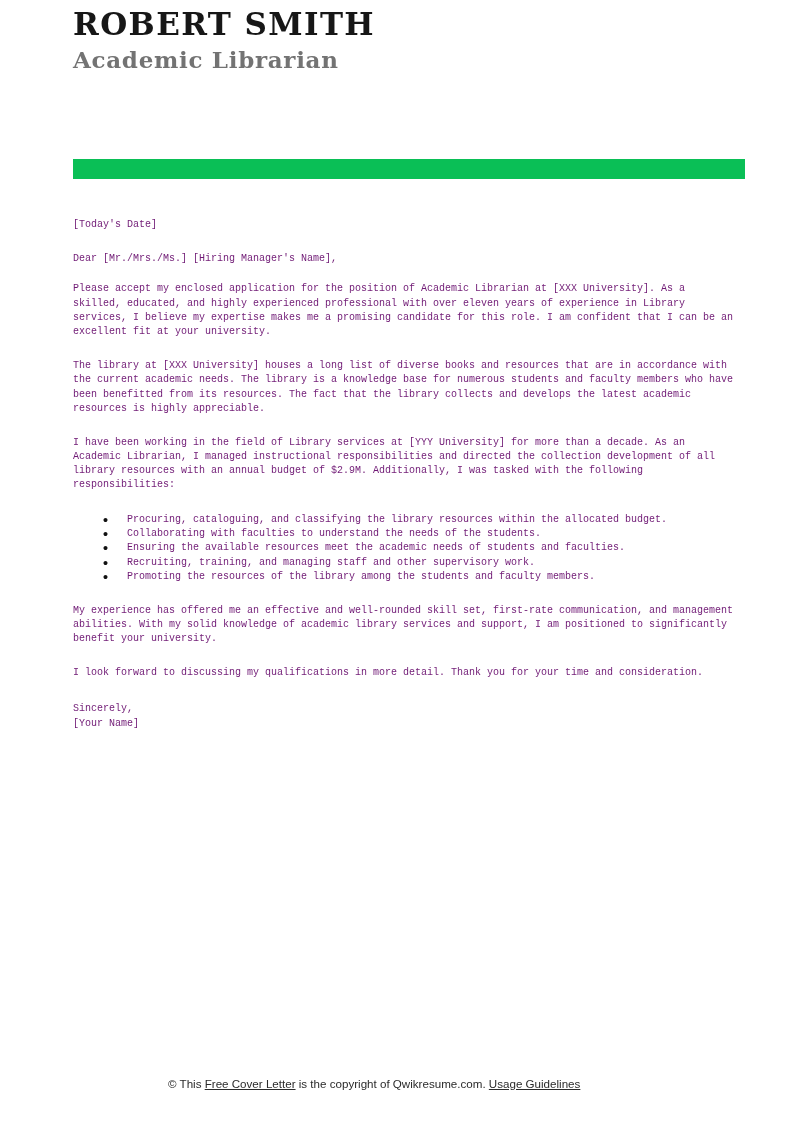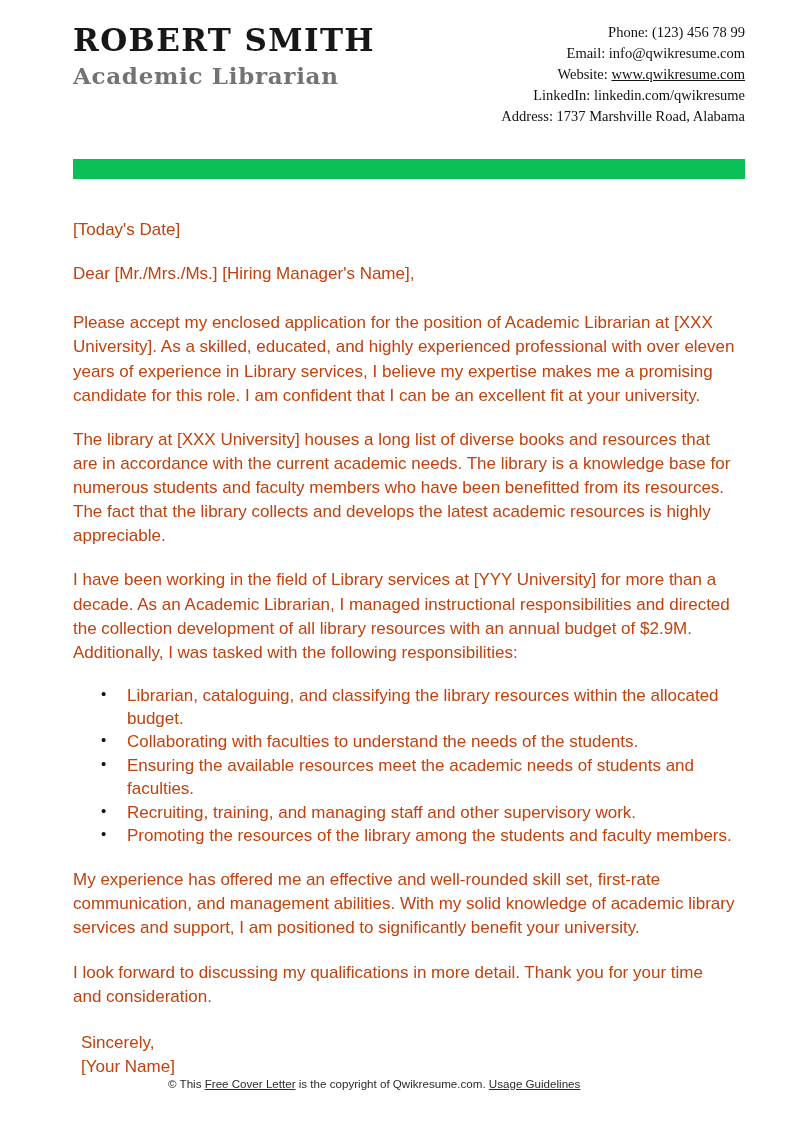--- a/index.html
+++ b/index.html
@@ -26,21 +26,21 @@
   .header {
     position: absolute;
     left: 0;
     top: 0;
     width: 800px;
     height: 150px;
   }
   .identity {
     position: absolute;
     left: 73px;
-    top: 24px;
+    top: 8px;
     width: 400px;
   }
   .name {
     font-family: "DejaVu Serif", "Liberation Serif", serif;
     font-weight: bold;
     font-size: 31px;
     letter-spacing: 1.4px;
     line-height: 1.08;
     color: #171717;
     margin: 0;
@@ -88,36 +88,37 @@
     height: 20px;
     background: #0ABF56;
   }
 
   
   .letter {
     position: absolute;
     left: 73px;
     top: 218px;
     width: 662px;
-    font-size: 17px;
+    font-size: 10px;
     line-height: 1.42;
-    color: #c2410c;
+    color: #701a75;
+    font-family: Liberation Mono, monospace;
   }
 
   .date-line {
     margin: 0 0 20px 0;
   }
   .recipient {
     margin: 0 0 42px 0;
   }
   .recipient span {
     display: block;
   }
   .salutation {
-    margin: 0 0 25px 0;
+    margin: 0 0 16px 0;
   }
   .para {
     margin: 0 0 20px 0;
     text-align: left;
   }
   .para:last-child {
     margin-bottom: 0;
   }
 
   .duties {
@@ -134,21 +135,21 @@
   .duties li::before {
     content: "\2022";
     position: absolute;
     left: 0;
     top: -1px;
     font-size: 15px;
     color: #111111;
   }
 
   .signoff {
-    margin: 22px 0 0 8px;
+    margin: 22px 0 0 0;
   }
   .signoff span {
     display: block;
   }
 
   
   .footer {
     position: absolute;
     left: 0;
     bottom: 0;
@@ -192,47 +193,40 @@
 
 <div class="page">
 
   <div class="header">
 
     <div class="identity">
       <div class="name">ROBERT SMITH</div>
       <div class="job-title">Academic Librarian</div>
     </div>
 
-    <div class="contact">
-      <span class="contact-line">Phone: (123) 456 78 99</span>
-      <span class="contact-line">Email: info@qwikresume.com</span>
-      <span class="contact-line"><span>Website: </span><span class="contact-underline">www.qwikresume.com</span></span>
-      <span class="contact-line">LinkedIn: linkedin.com/qwikresume</span>
-      <span class="contact-line wrap">Address: 1737 Marshville Road, Alabama</span>
-    </div>
 
   </div>
 
   <div class="accent-bar"></div>
 
   <div class="letter">
 
     <div class="date-line">[Today's Date]</div>
 
 
     <div class="salutation">Dear [Mr./Mrs./Ms.] [Hiring Manager's Name],</div>
 
     <p class="para">Please accept my enclosed application for the position of Academic Librarian at [XXX University]. As a skilled, educated, and highly experienced professional with over eleven years of experience in Library services, I believe my expertise makes me a promising candidate for this role. I am confident that I can be an excellent fit at your university.</p>
 
     <p class="para">The library at [XXX University] houses a long list of diverse books and resources that are in accordance with the current academic needs. The library is a knowledge base for numerous students and faculty members who have been benefitted from its resources. The fact that the library collects and develops the latest academic resources is highly appreciable.</p>
 
     <p class="para">I have been working in the field of Library services at [YYY University] for more than a decade. As an Academic Librarian, I managed instructional responsibilities and directed the collection development of all library resources with an annual budget of $2.9M. Additionally, I was tasked with the following responsibilities:</p>
 
     <ul class="duties">
-      <li>Librarian, cataloguing, and classifying the library resources within the allocated budget.</li>
+      <li>Procuring, cataloguing, and classifying the library resources within the allocated budget.</li>
       <li>Collaborating with faculties to understand the needs of the students.</li>
       <li>Ensuring the available resources meet the academic needs of students and faculties.</li>
       <li>Recruiting, training, and managing staff and other supervisory work.</li>
       <li>Promoting the resources of the library among the students and faculty members.</li>
     </ul>
 
     <p class="para">My experience has offered me an effective and well-rounded skill set, first-rate communication, and management abilities. With my solid knowledge of academic library services and support, I am positioned to significantly benefit your university.</p>
 
     <p class="para">I look forward to discussing my qualifications in more detail. Thank you for your time and consideration.</p>
 

